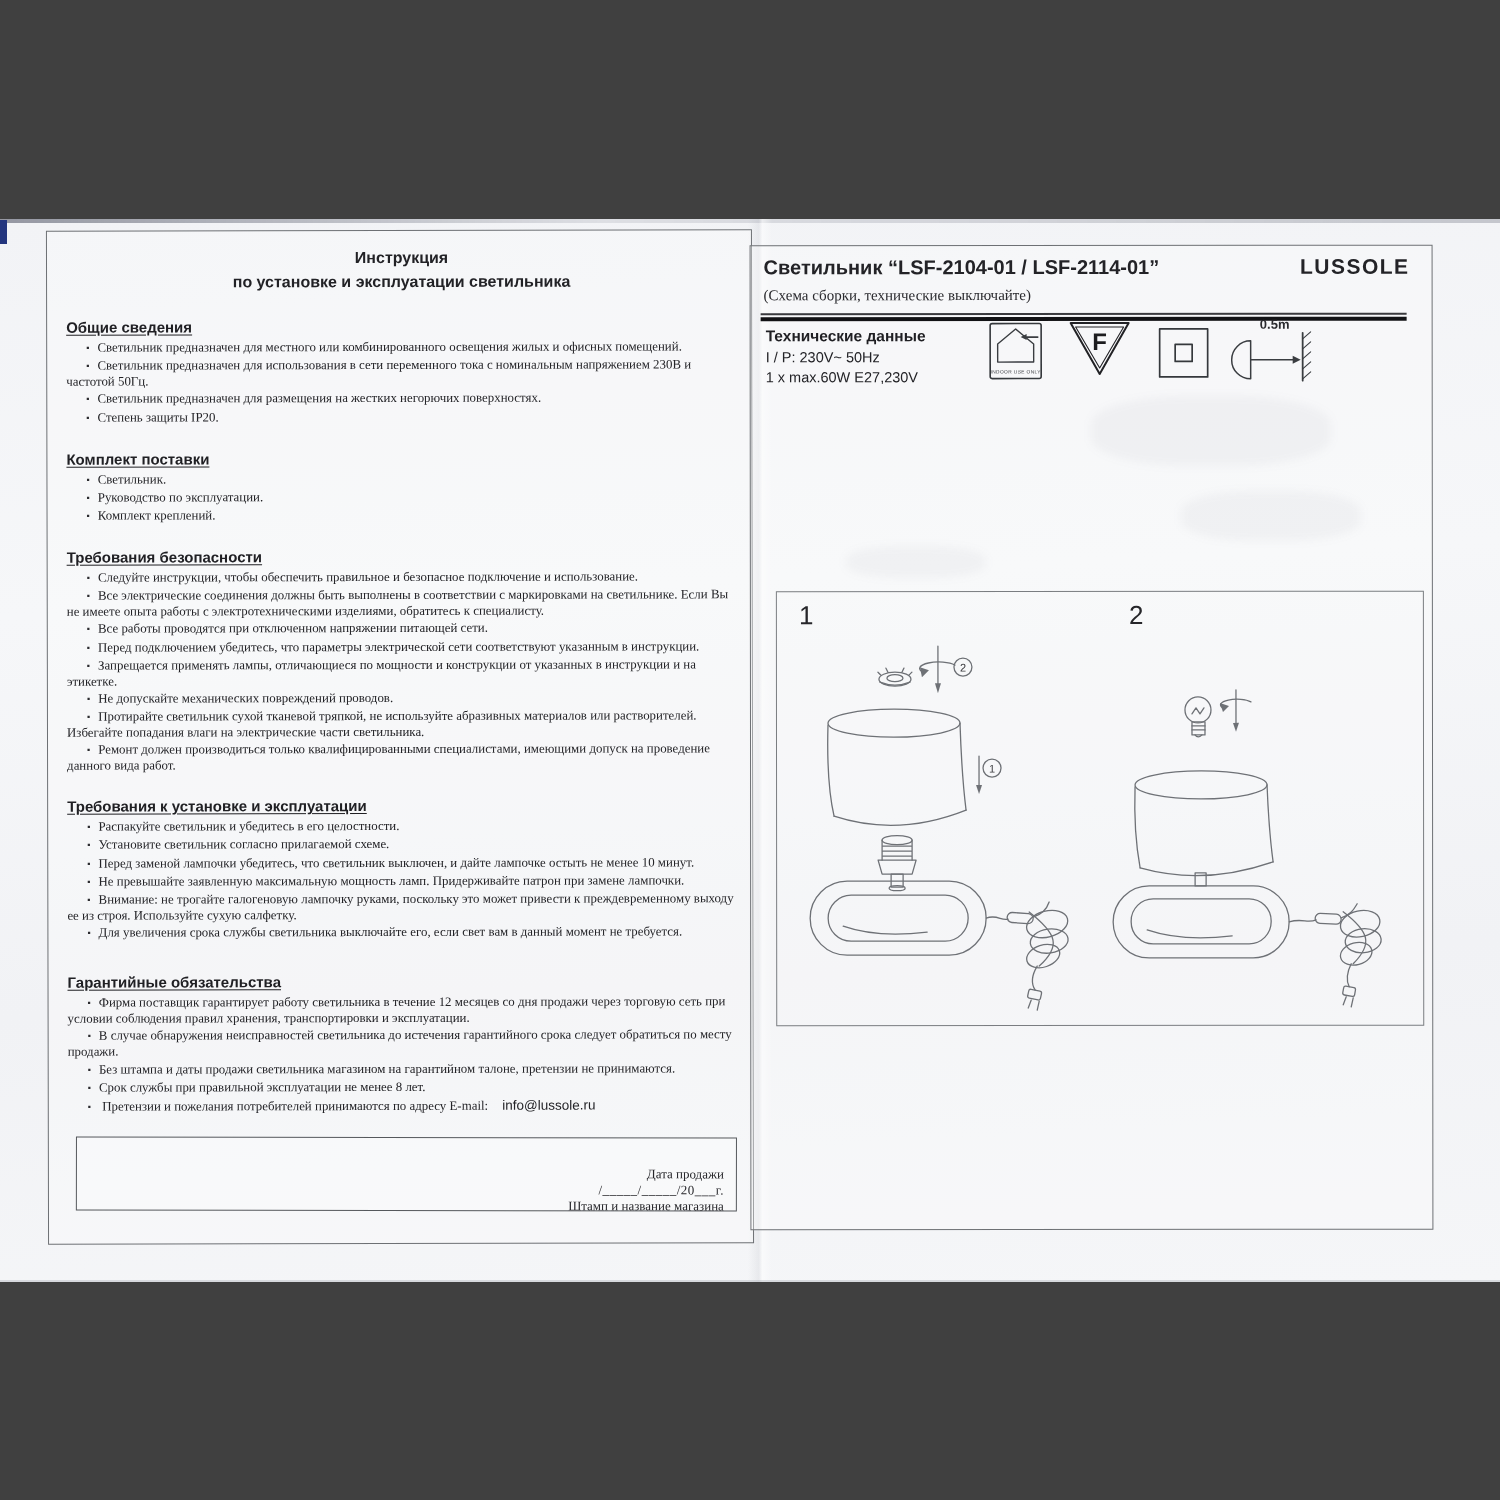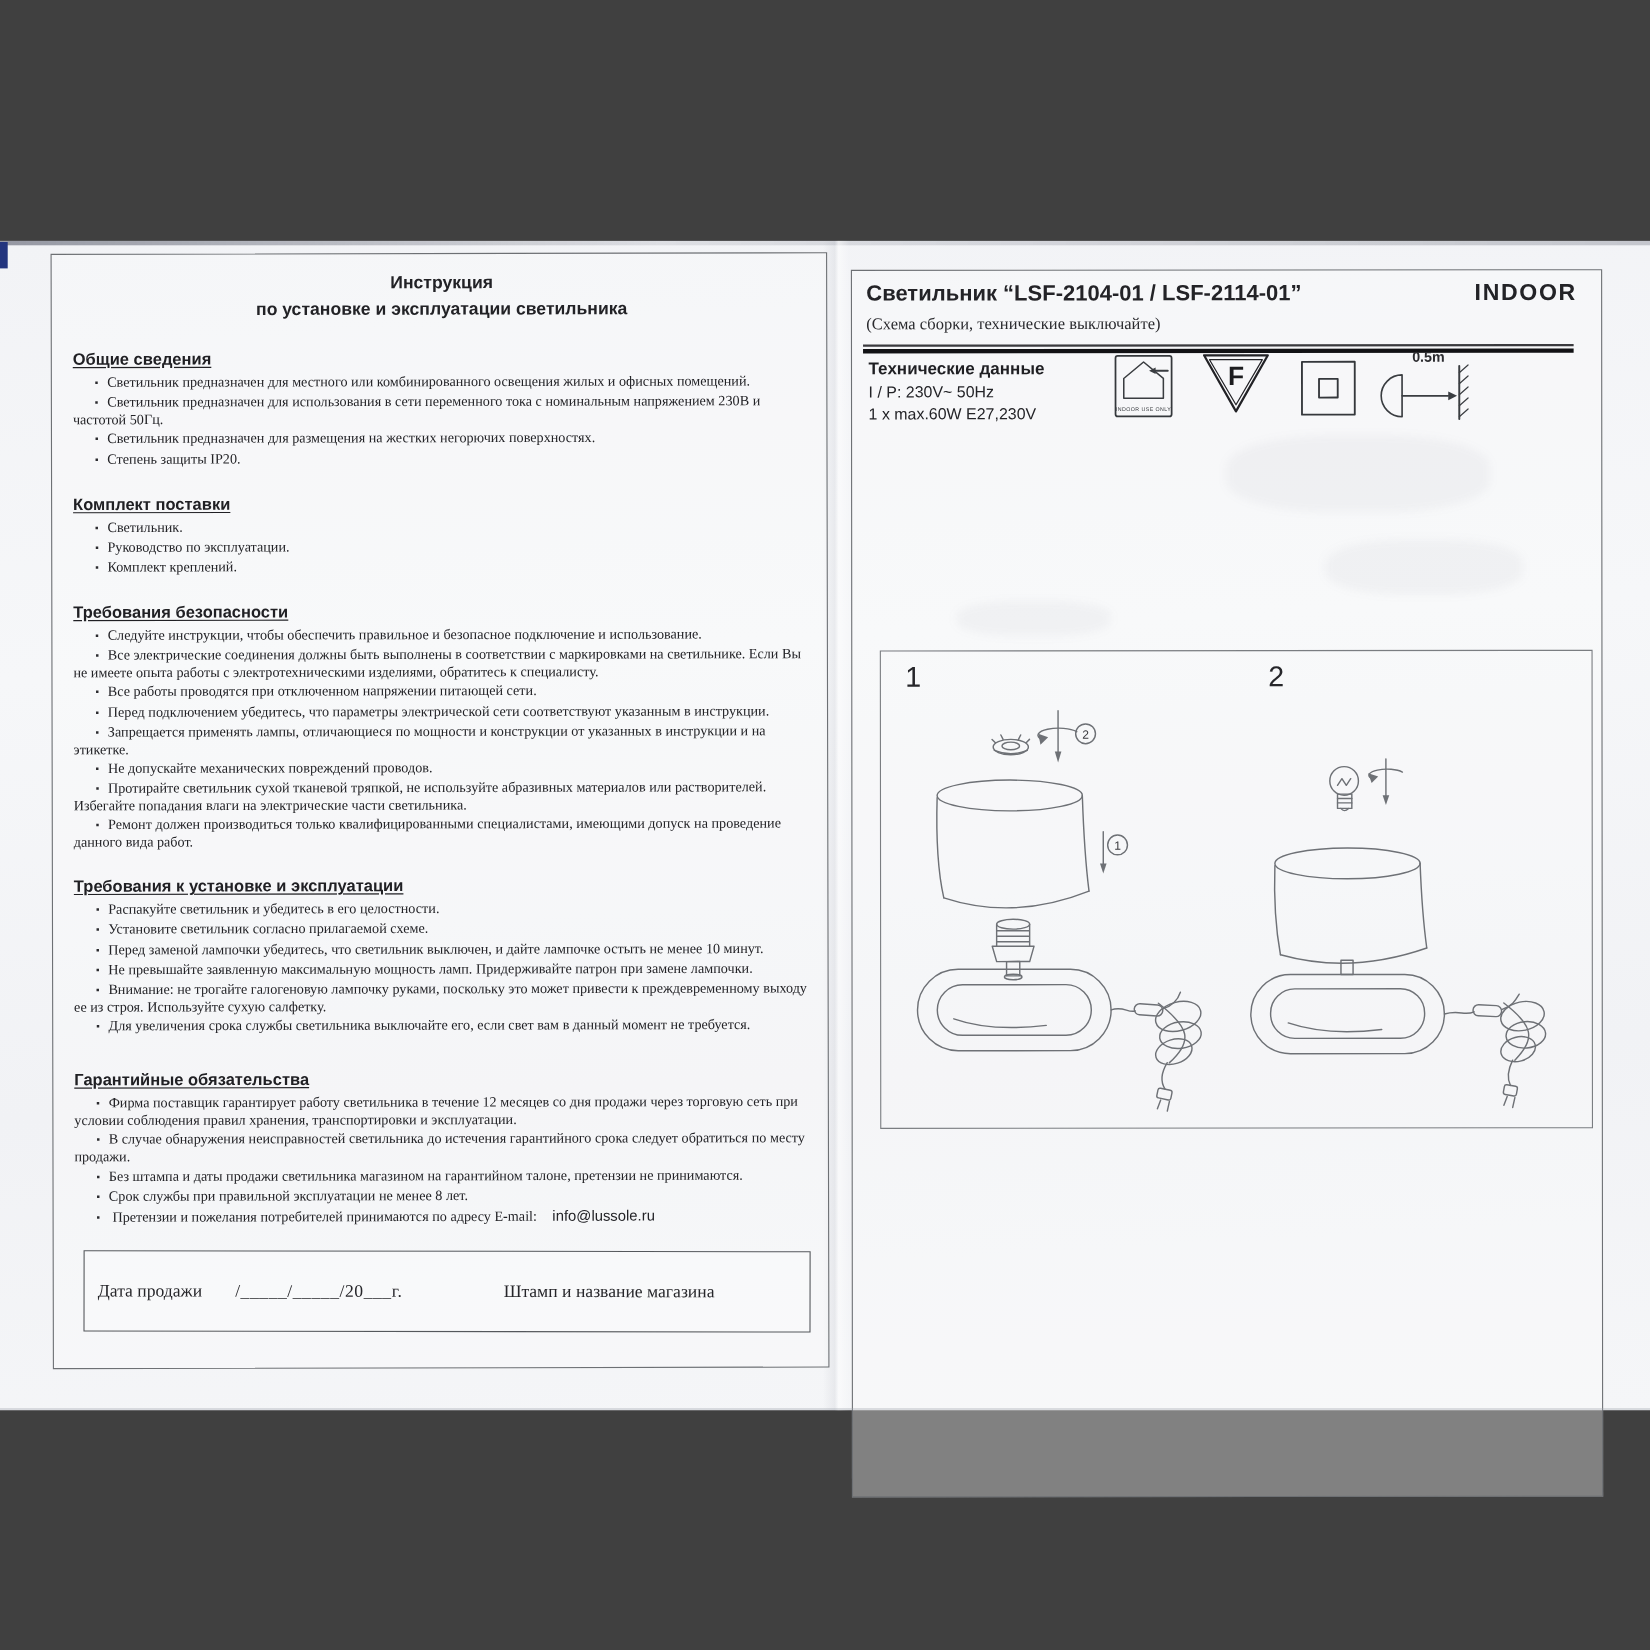--- a/index.html
+++ b/index.html
@@ -24,26 +24,26 @@
           text-decoration:underline;text-underline-offset:2px;}
   .sec:first-of-type h3{margin-top:20px;}
   .sec.gap-lg h3{margin-top:32px;}
   .sec ul{list-style:none;margin:0;padding:0;font-size:12.9px;line-height:15px;color:#232327;}
   .sec li{margin:0 0 2.2px 0;text-indent:20px;}
   .sec li::before{content:"▪";font-size:9px;margin-right:8px;position:relative;top:-1px;color:#2b2b2f;}
   .email{font-family:"Liberation Sans","DejaVu Sans",sans-serif;font-size:13.5px;margin-left:14px;}
   .wbox{position:absolute;left:27px;top:906px;width:661px;height:74px;border:1.6px solid #55585c;
         padding:9px 12px;box-sizing:border-box;transform:rotate(.2deg);background:rgba(252,252,253,.4);}
   .wb-title{font:700 14.5px "Liberation Sans","DejaVu Sans",sans-serif;color:#222226;}
-  .wb-row{margin-top:19px;font-size:16px;display:flex;align-items:flex-end;white-space:nowrap;}
+  .wb-row{margin-top:19px;font-size:13px;display:flex;align-items:flex-end;white-space:nowrap;flex-direction:column;}
   .wb-val{margin-left:30px;letter-spacing:.5px;}
   .wb-stamp{margin-left:92px;}
 
   
-  .right-page{left:774px;top:26px;width:683px;height:1116px;transform:rotate(-.05deg);}
+  .right-page{left:750px;top:26px;width:683px;height:985px;transform:rotate(-.05deg);}
   .rp-title{position:absolute;left:13px;top:10px;font:700 20px "Liberation Sans","DejaVu Sans",sans-serif;color:#232327;}
   .rp-brand{position:absolute;right:22px;top:9px;font:700 21px "Liberation Sans","DejaVu Sans",sans-serif;
             letter-spacing:1.5px;color:#232327;}
   .rp-subtitle{position:absolute;left:13px;top:41px;font-size:15px;color:#2a2a2e;}
   .rp-rule{position:absolute;left:10px;top:67px;width:646px;}
   .rp-rule .thin{height:1.5px;background:#3a3a3e;}
   .rp-rule .thick{height:4px;background:#121215;margin-top:2.5px;}
   .tech{position:absolute;left:15px;top:81px;font-family:"Liberation Sans","DejaVu Sans",sans-serif;}
   .tech-h{font-weight:700;font-size:15.5px;color:#1f1f23;}
   .tech-l{font-size:14.5px;margin-top:4px;color:#232327;}
@@ -135,21 +135,21 @@
         <div class="wb-row">
           <span>Дата продажи</span>
           <span class="wb-val">/_____/_____/20___г.</span>
           <span class="wb-stamp">Штамп и название магазина</span>
         </div>
       </div>
     </div>
 
     <div class="page right-page">
       <div class="rp-title">Светильник “LSF-2104-01 / LSF-2114-01”</div>
-      <div class="rp-brand">INDOOR</div>
+      <div class="rp-brand">LUSSOLE</div>
       <div class="rp-subtitle">(Схема сборки, технические выключайте)</div>
       <div class="rp-rule">
         <div class="thin"></div>
         <div class="thick"></div>
       </div>
 
       <div class="tech">
         <div class="tech-h">Технические данные</div>
         <div class="tech-l">I / P:  230V~ 50Hz</div>
         <div class="tech-l">1 x max.60W E27,230V</div>

